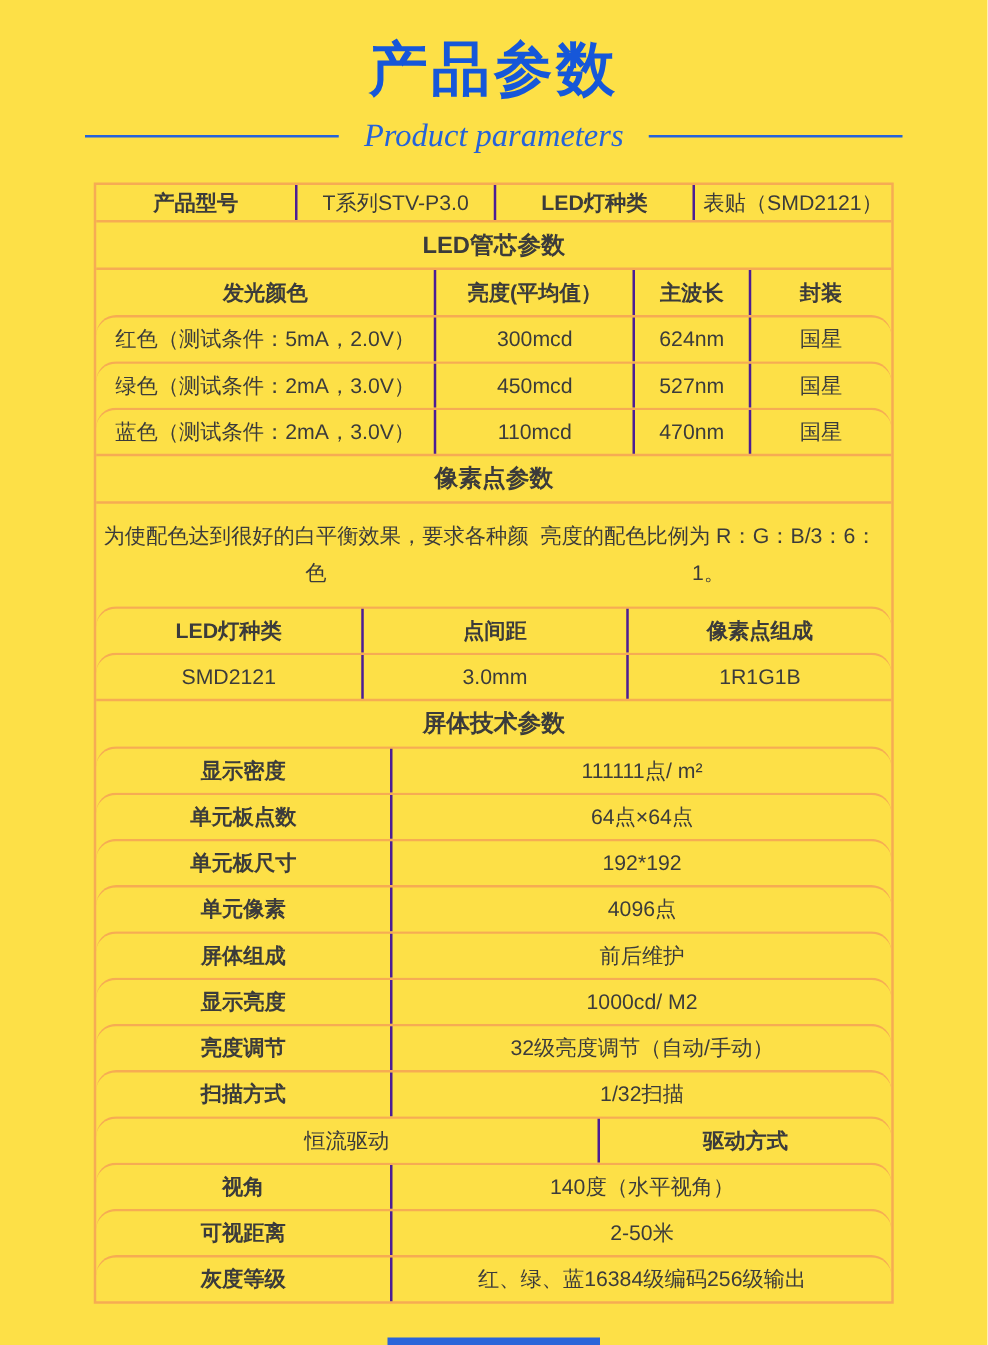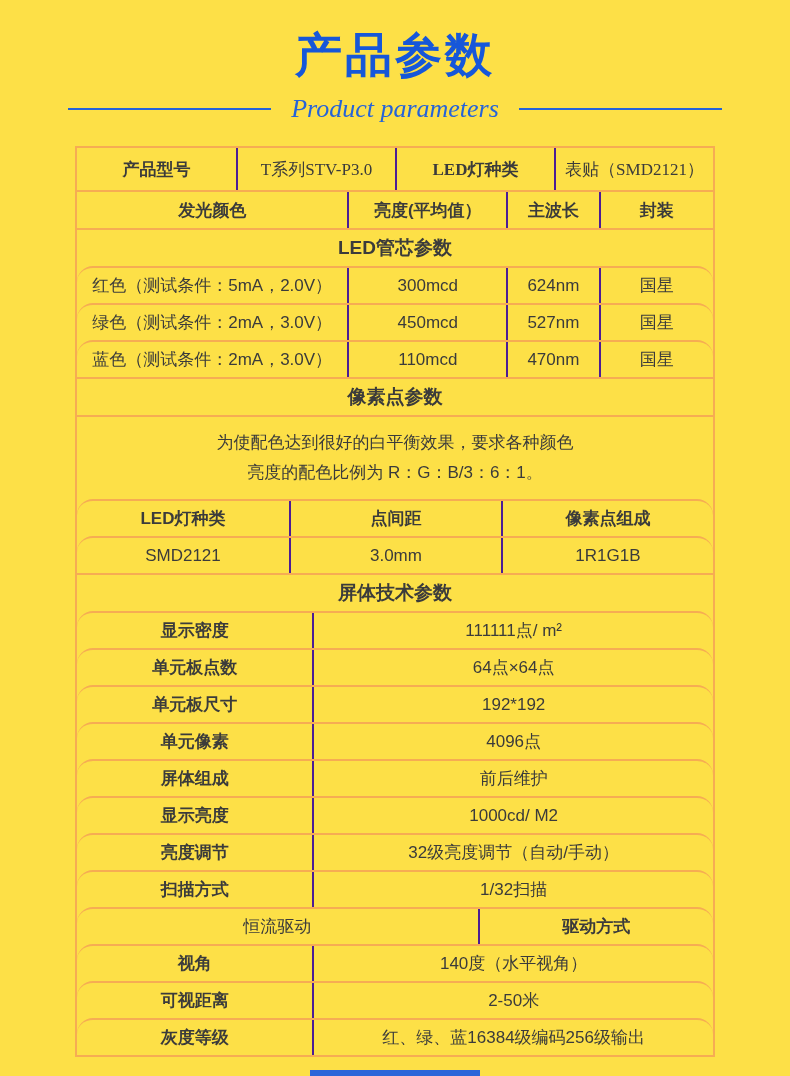--- a/index.html
+++ b/index.html
@@ -45,34 +45,34 @@
     display:flex; align-items:center; justify-content:center;
     text-align:center;
     border-left:2px solid #4c1d95;
     font-size:17px;
     color:#3b3b3b;
     padding:0 4px;
   }
   .cell:first-child { border-left:none; }
   .b { font-weight:bold; }
   .sect { font-size:19px; font-weight:bold; }
-  .h42 { height:42px;font-family:Liberation Serif, serif; }
+  .h42 { height:28px; }
   .h40 { height:38px; }
   .h38 { height:37px;border-radius:16px; }
   .hnote { height:84px; }
   .w25 { width:25%; }
   .wa { width:42.5%; }
   .wb { width:25%; }
   .wc { width:14.5%; }
   .wd { width:18%; }
   .w33 { width:33.333%; }
   .w37 { width:37%; }
   .w63 { width:63%; }
   .w100 { width:100%; }
-  .note-cell { flex-direction:column; line-height:30px; justify-content:center; }
+  .note-cell { flex-direction:row; line-height:30px; justify-content:center; }
   .bottom-bar {
     position:absolute;
     bottom:0; left:50%;
     transform:translateX(-50%);
     width:170px; height:6px;
     background:#2b65d9;
   }
 </style>
 </head>
 <body>
@@ -90,27 +90,27 @@
   <div class="tbl">
 
     <div class="row h42">
       <div class="cell w25 b">产品型号</div>
       <div class="cell w25">T系列STV-P3.0</div>
       <div class="cell w25 b">LED灯种类</div>
       <div class="cell w25">表贴（SMD2121）</div>
     </div>
 
     <div class="row h40">
+      <div class="cell w100 sect">LED管芯参数</div>
+    </div>
+    <div class="row h40">
       <div class="cell wa b">发光颜色</div>
       <div class="cell wb b">亮度(平均值）</div>
       <div class="cell wc b">主波长</div>
       <div class="cell wd b">封装</div>
-    </div>
-    <div class="row h40">
-      <div class="cell w100 sect">LED管芯参数</div>
     </div>
     <div class="row h38">
       <div class="cell wa">红色（测试条件：5mA，2.0V）</div>
       <div class="cell wb">300mcd</div>
       <div class="cell wc">624nm</div>
       <div class="cell wd">国星</div>
     </div>
     <div class="row h38">
       <div class="cell wa">绿色（测试条件：2mA，3.0V）</div>
       <div class="cell wb">450mcd</div>

